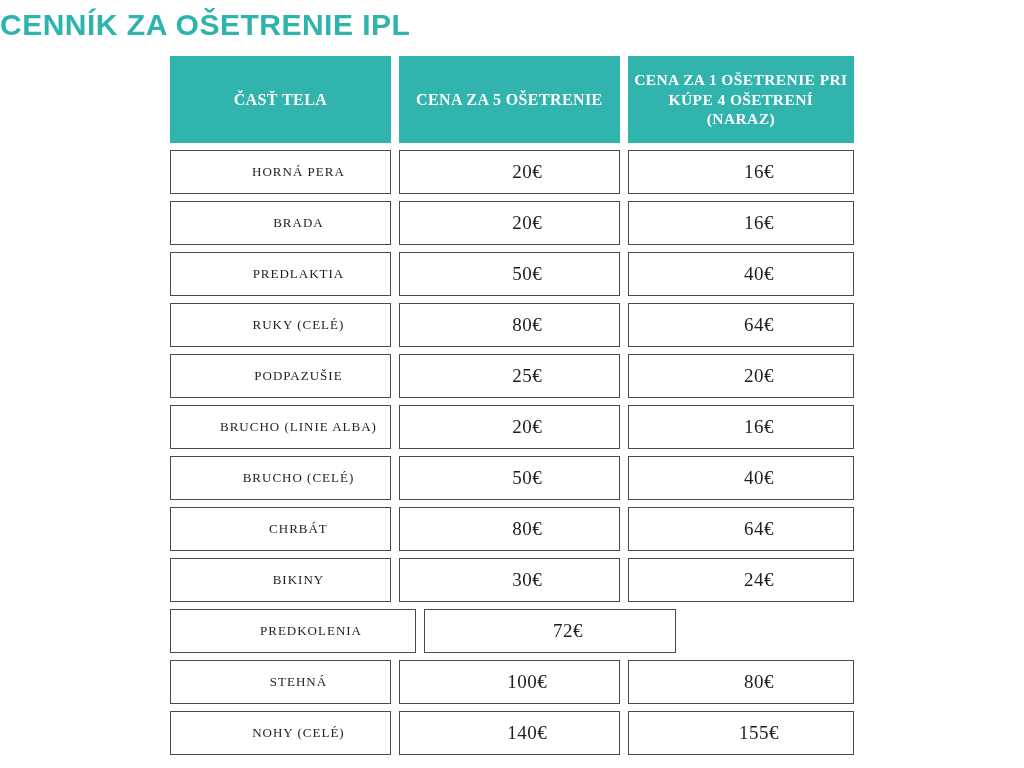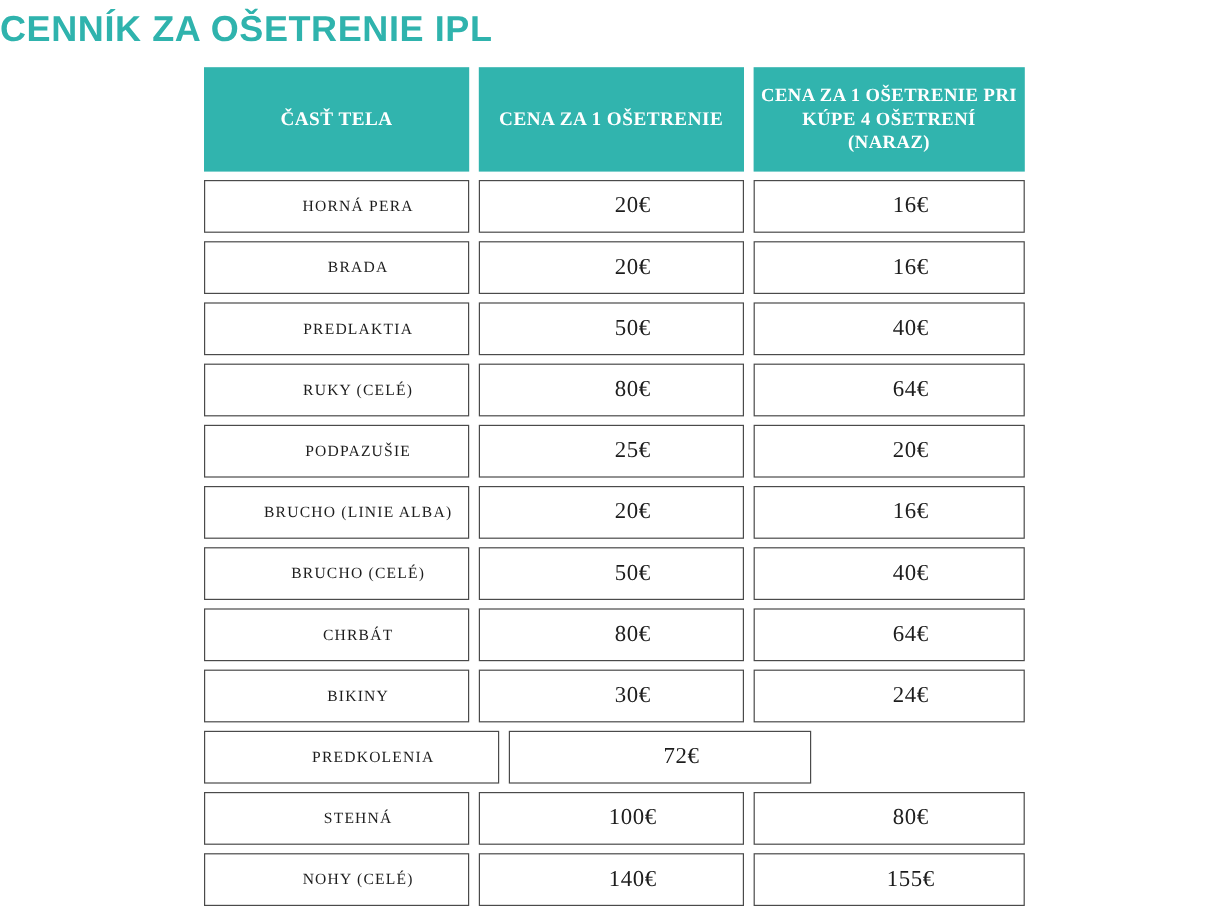--- a/index.html
+++ b/index.html
@@ -84,21 +84,21 @@
 <body>
 
 <div class="page">
 
   <div class="title">CENNÍK ZA OŠETRENIE IPL</div>
 
   <div class="table">
 
     <div class="row head">
       <div class="cell col-0">ČASŤ TELA</div>
-      <div class="cell col-1">CENA ZA 1 OŠETRENIE</div>
+      <div class="cell col-1">CENA ZA 5 OŠETRENIE</div>
       <div class="cell col-2">CENA ZA 1 OŠETRENIE PRI KÚPE 4 OŠETRENÍ (NARAZ)</div>
     </div>
 
     <div class="row body-row">
       <div class="cell col-0">HORNÁ PERA</div>
       <div class="cell col-1">20€</div>
       <div class="cell col-2">16€</div>
     </div>
 
     <div class="row body-row">

